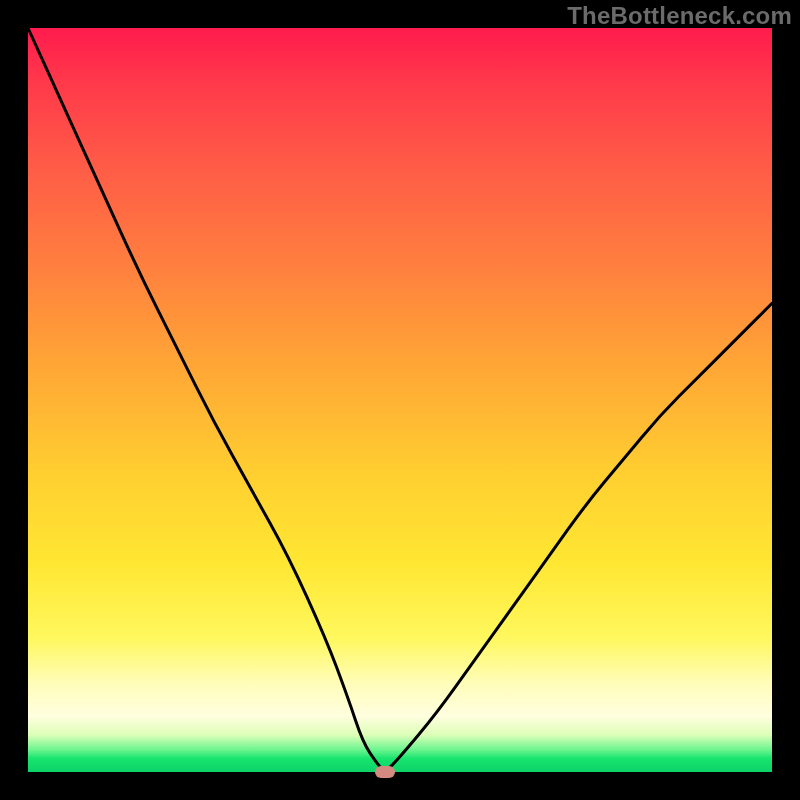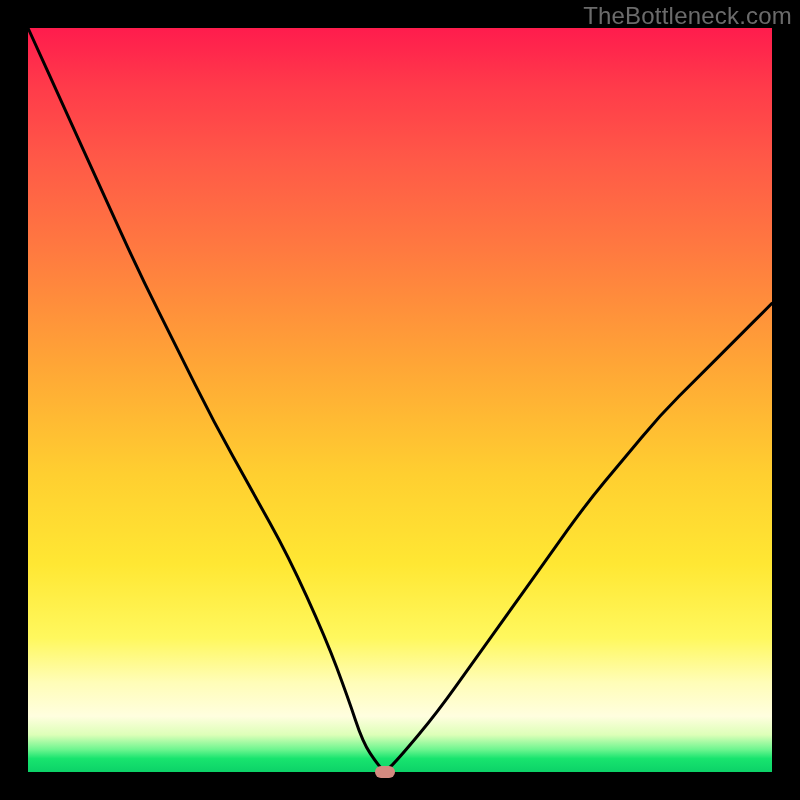--- a/index.html
+++ b/index.html
@@ -15,21 +15,21 @@
     position: relative;
     width: 800px;
     height: 800px;
     box-sizing: border-box;
   }
   .watermark {
     position: absolute;
     top: 2px;
     right: 8px;
     font-size: 24px;
-    font-weight: 400;
+    font-weight: 700;
     color: #6b6b6b;
     z-index: 5;
     letter-spacing: 0.2px;
   }
   .plot-area {
     position: absolute;
     top: 28px;
     left: 28px;
     width: 744px;
     height: 744px;

